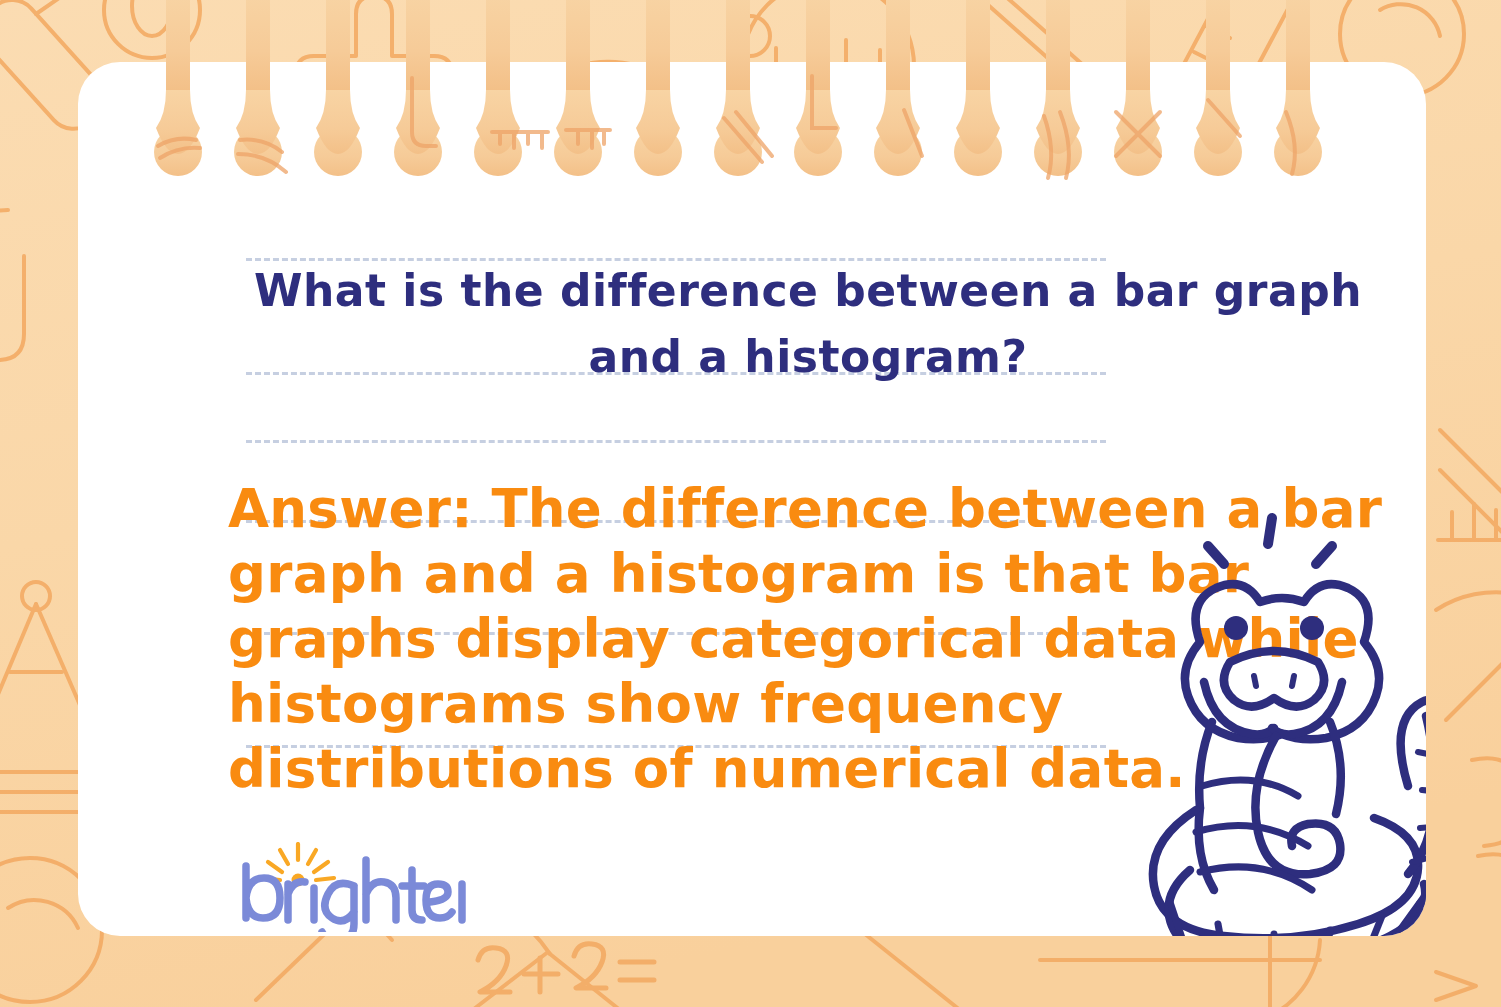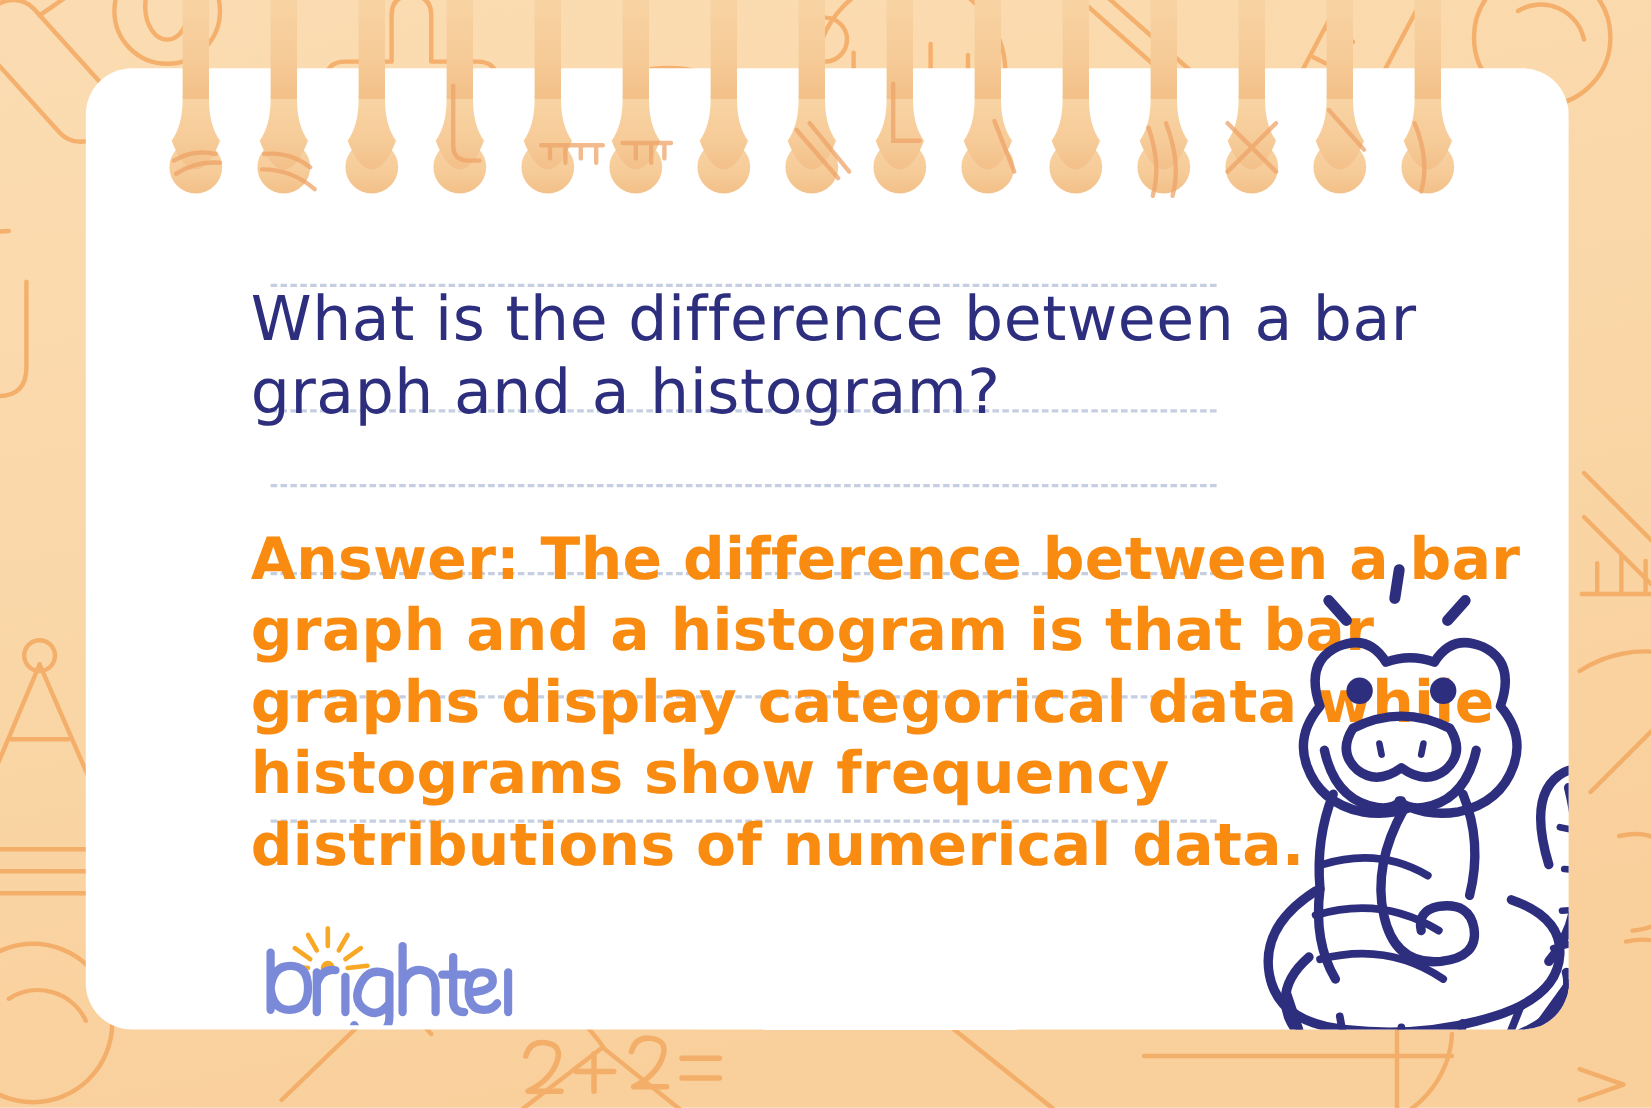--- a/index.html
+++ b/index.html
@@ -44,24 +44,25 @@
     height:0px;
     border-top:3px dashed #C6CFE1;
   }
   
   #question {
     position:absolute;
     left:150px; top:196px;
     width:1160px;
     color:#2E2E7E;
     font-family:"DejaVu Sans", sans-serif;
-    font-weight:400;
-    font-size:56px;
+    font-weight:700;
+    font-size:44px;
     line-height:66px;
     letter-spacing:0.5px;
+    text-align:center;
   }
   #answer {
     position:absolute;
     left:150px; top:382px;
     width:1180px;
     color:#F98B10;
     font-family:"DejaVu Sans", sans-serif;
     font-weight:700;
     font-size:53px;
     line-height:65px;

